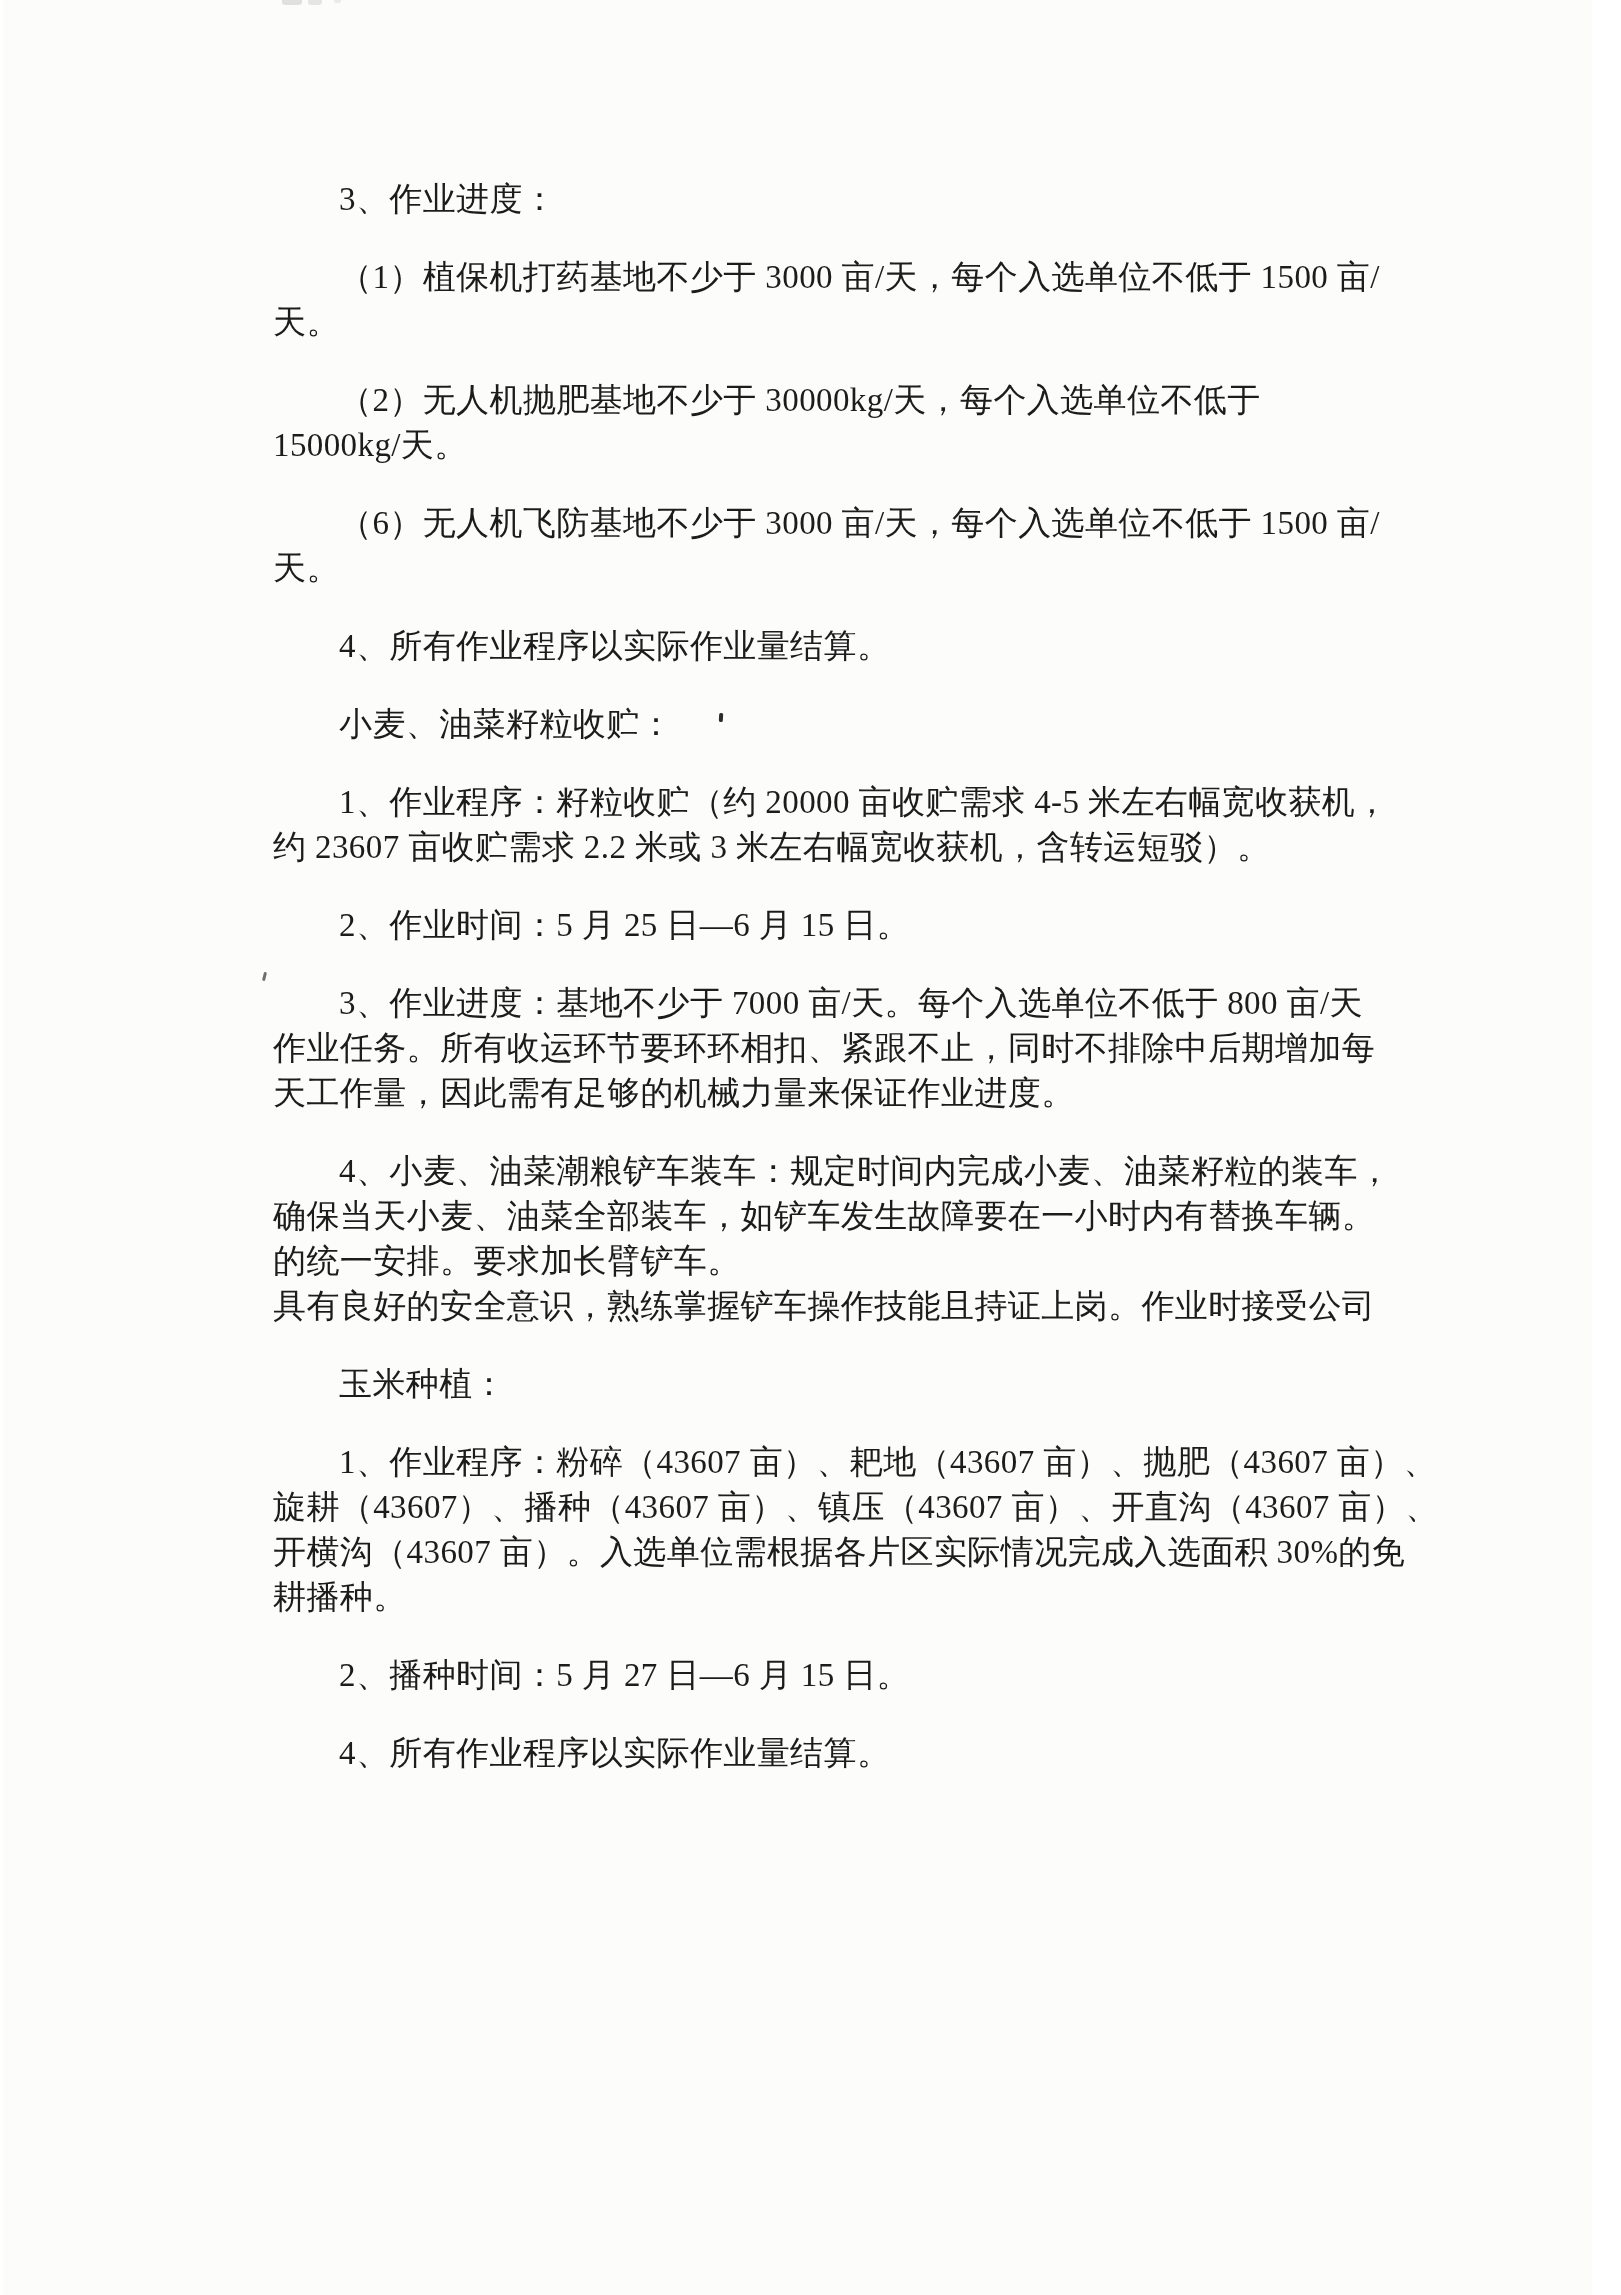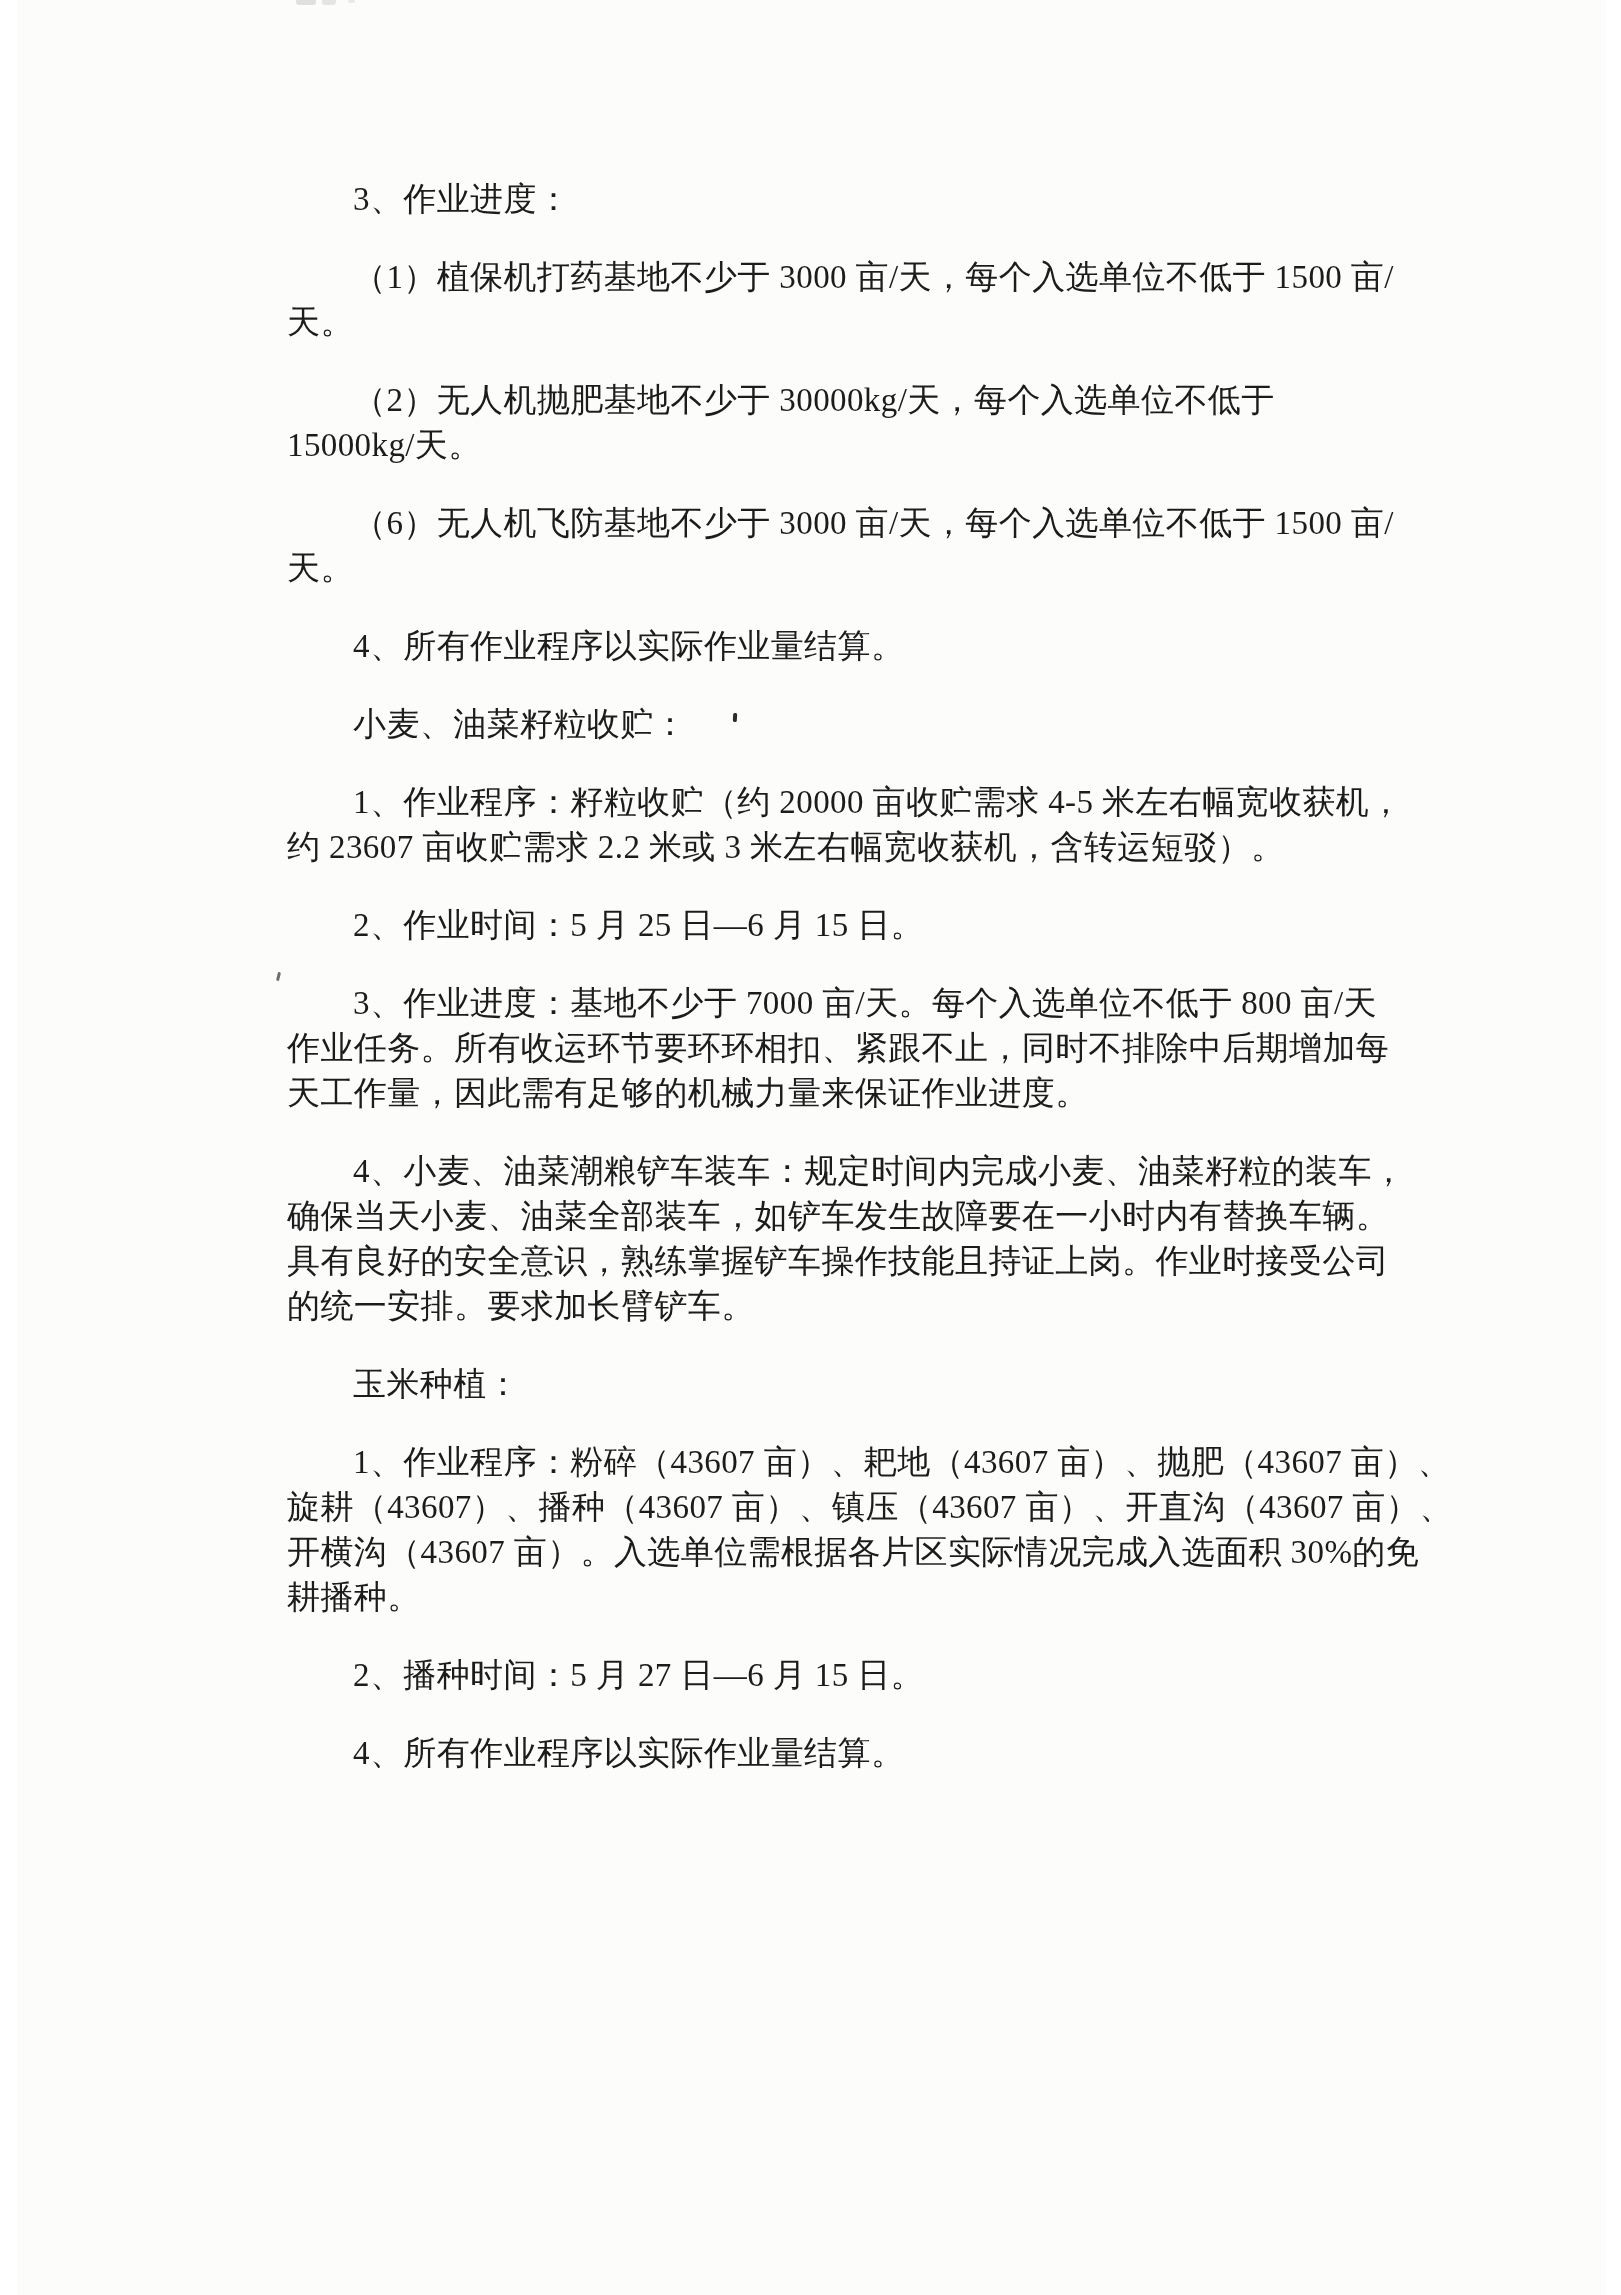--- a/index.html
+++ b/index.html
@@ -1,21 +1,21 @@
 <!DOCTYPE html>
 <html style="font-size:13px"><head>
 <meta charset="utf-8">
 <style>
   html,body{margin:0;padding:0;}
   body{
     width:1622px;height:2295px;
     font-family:"Liberation Serif","DejaVu Serif",serif;
   }
   .page{
-    position:absolute;left:17px;top:0;
+    position:absolute;left:3px;top:0;
     width:1589px;height:2295px;
     overflow:hidden;
   }
   .doc{
     position:absolute;left:270px;top:144px;width:1212px;
     font-size:33px;line-height:45px;letter-spacing:0.4px;
     font-family:"Liberation Serif","DejaVu Serif",serif;
   }
   .line{height:45px;white-space:nowrap;}
   .para{margin-top:33px;}
@@ -48,22 +48,22 @@
     <div class="line para ind">4、所有作业程序以实际作业量结算。</div>
     <div class="line para ind">小麦、油菜籽粒收贮：</div>
     <div class="line para ind">1、作业程序：籽粒收贮（约 20000 亩收贮需求 4-5 米左右幅宽收获机，</div>
     <div class="line">约 23607 亩收贮需求 2.2 米或 3 米左右幅宽收获机，含转运短驳）。</div>
     <div class="line para ind">2、作业时间：5 月 25 日—6 月 15 日。</div>
     <div class="line para ind">3、作业进度：基地不少于 7000 亩/天。每个入选单位不低于 800 亩/天</div>
     <div class="line">作业任务。所有收运环节要环环相扣、紧跟不止，同时不排除中后期增加每</div>
     <div class="line">天工作量，因此需有足够的机械力量来保证作业进度。</div>
     <div class="line para ind">4、小麦、油菜潮粮铲车装车：规定时间内完成小麦、油菜籽粒的装车，</div>
     <div class="line">确保当天小麦、油菜全部装车，如铲车发生故障要在一小时内有替换车辆。</div>
+    <div class="line">的统一安排。要求加长臂铲车。</div>
     <div class="line">具有良好的安全意识，熟练掌握铲车操作技能且持证上岗。作业时接受公司</div>
-    <div class="line">的统一安排。要求加长臂铲车。</div>
     <div class="line para ind">玉米种植：</div>
     <div class="line para ind">1、作业程序：粉碎（43607 亩）、耙地（43607 亩）、抛肥（43607 亩）、</div>
     <div class="line">旋耕（43607）、播种（43607 亩）、镇压（43607 亩）、开直沟（43607 亩）、</div>
     <div class="line">开横沟（43607 亩）。入选单位需根据各片区实际情况完成入选面积 30%的免</div>
     <div class="line">耕播种。</div>
     <div class="line para ind">2、播种时间：5 月 27 日—6 月 15 日。</div>
     <div class="line para ind">4、所有作业程序以实际作业量结算。</div>
   </div>
 
   <i class="mark edge-m1" style="background:#c9c9c9"></i>

